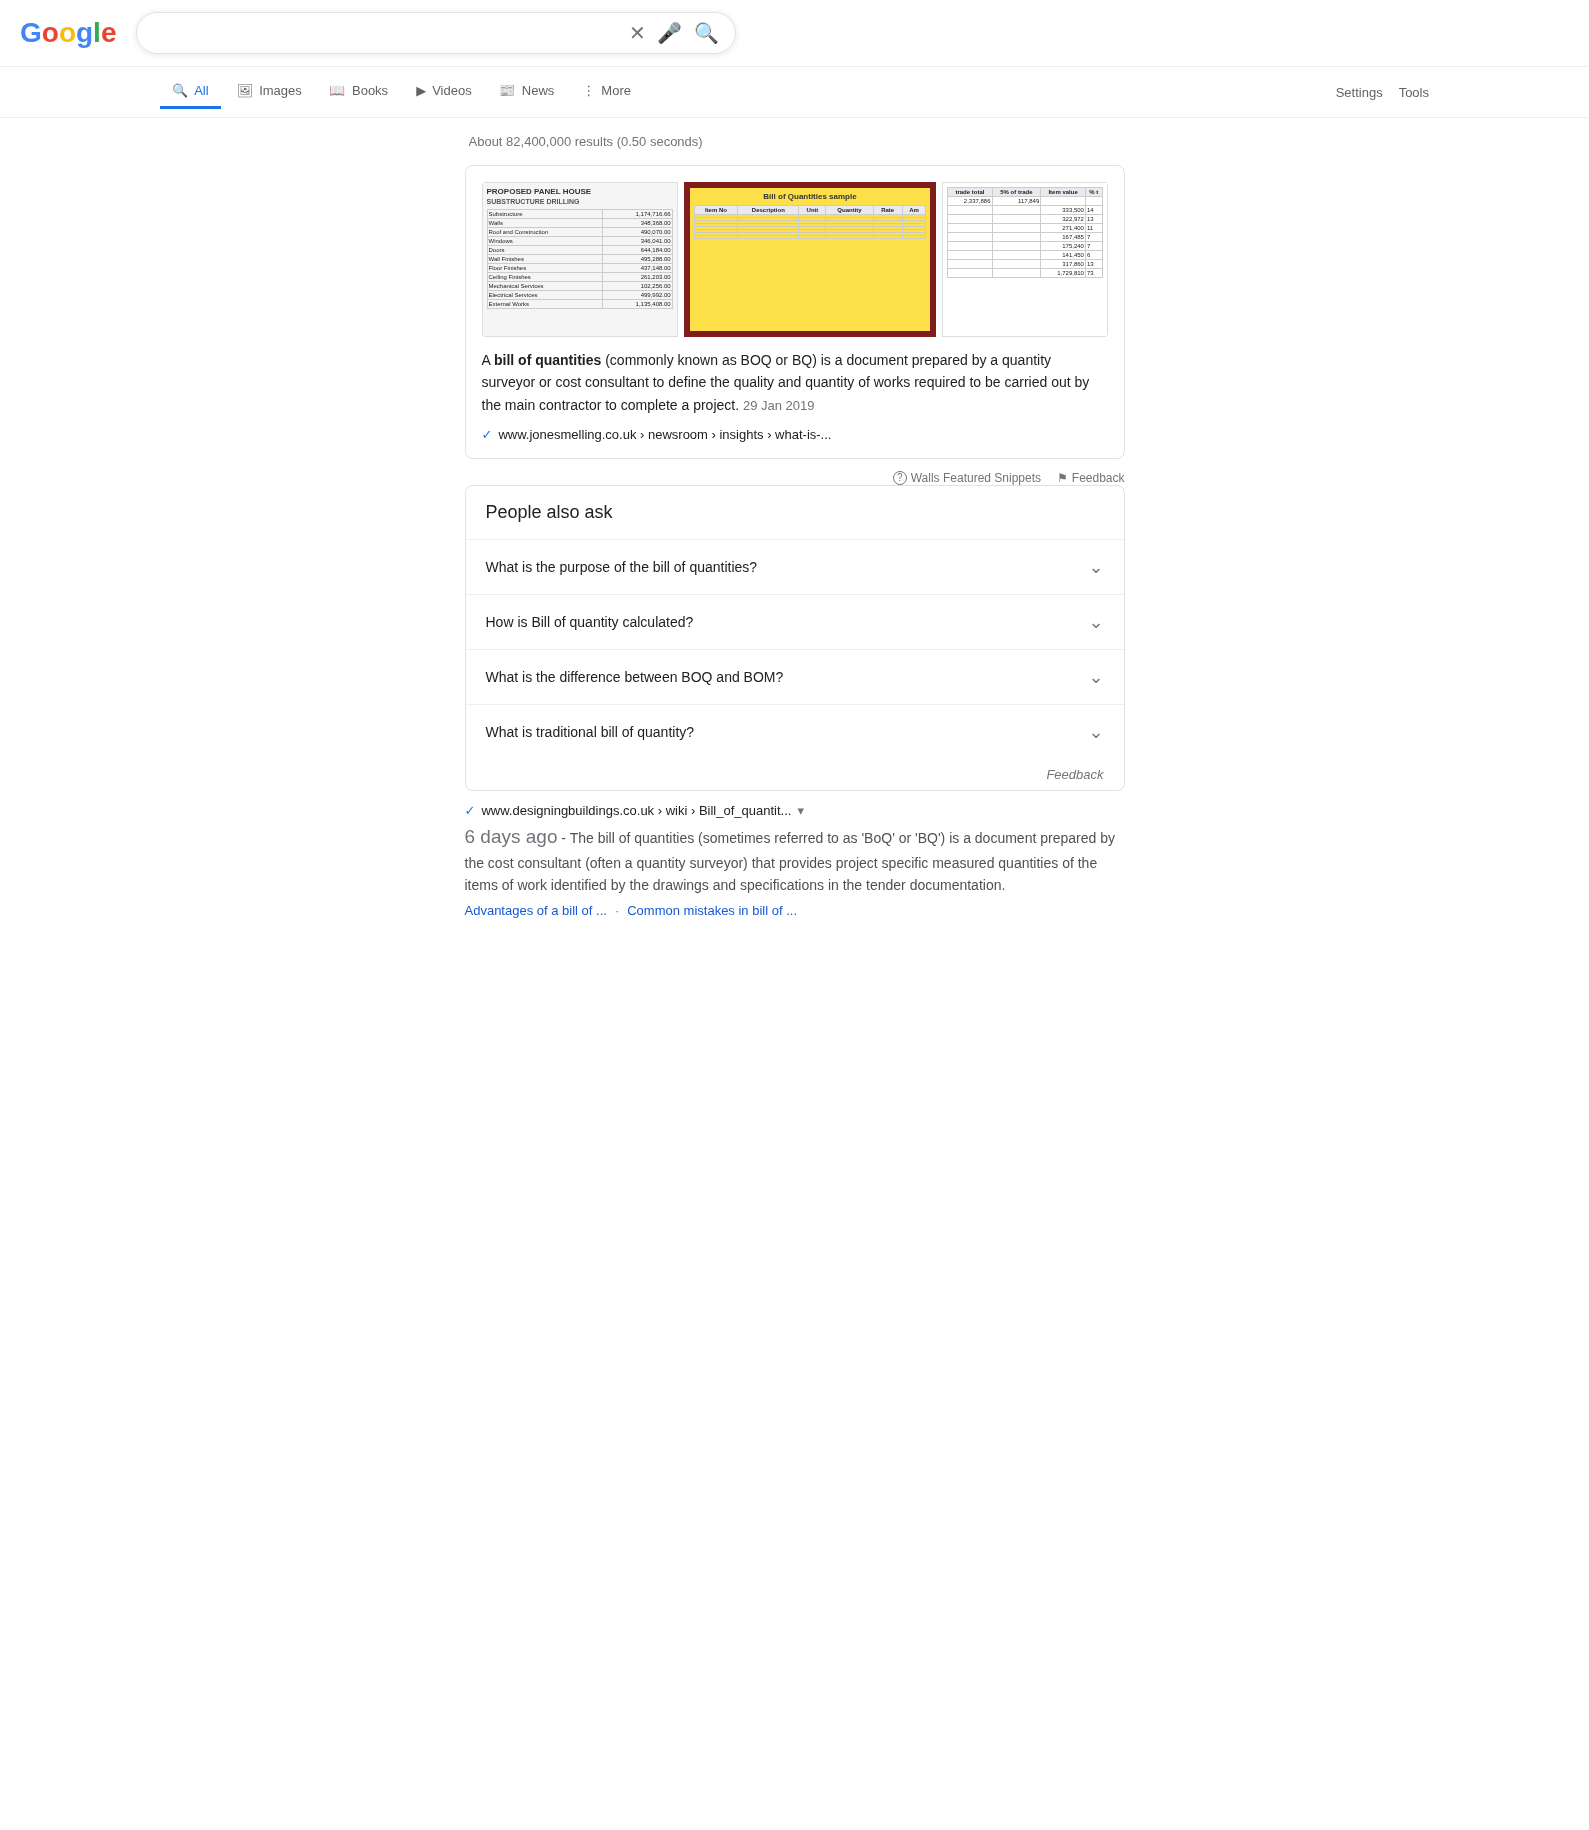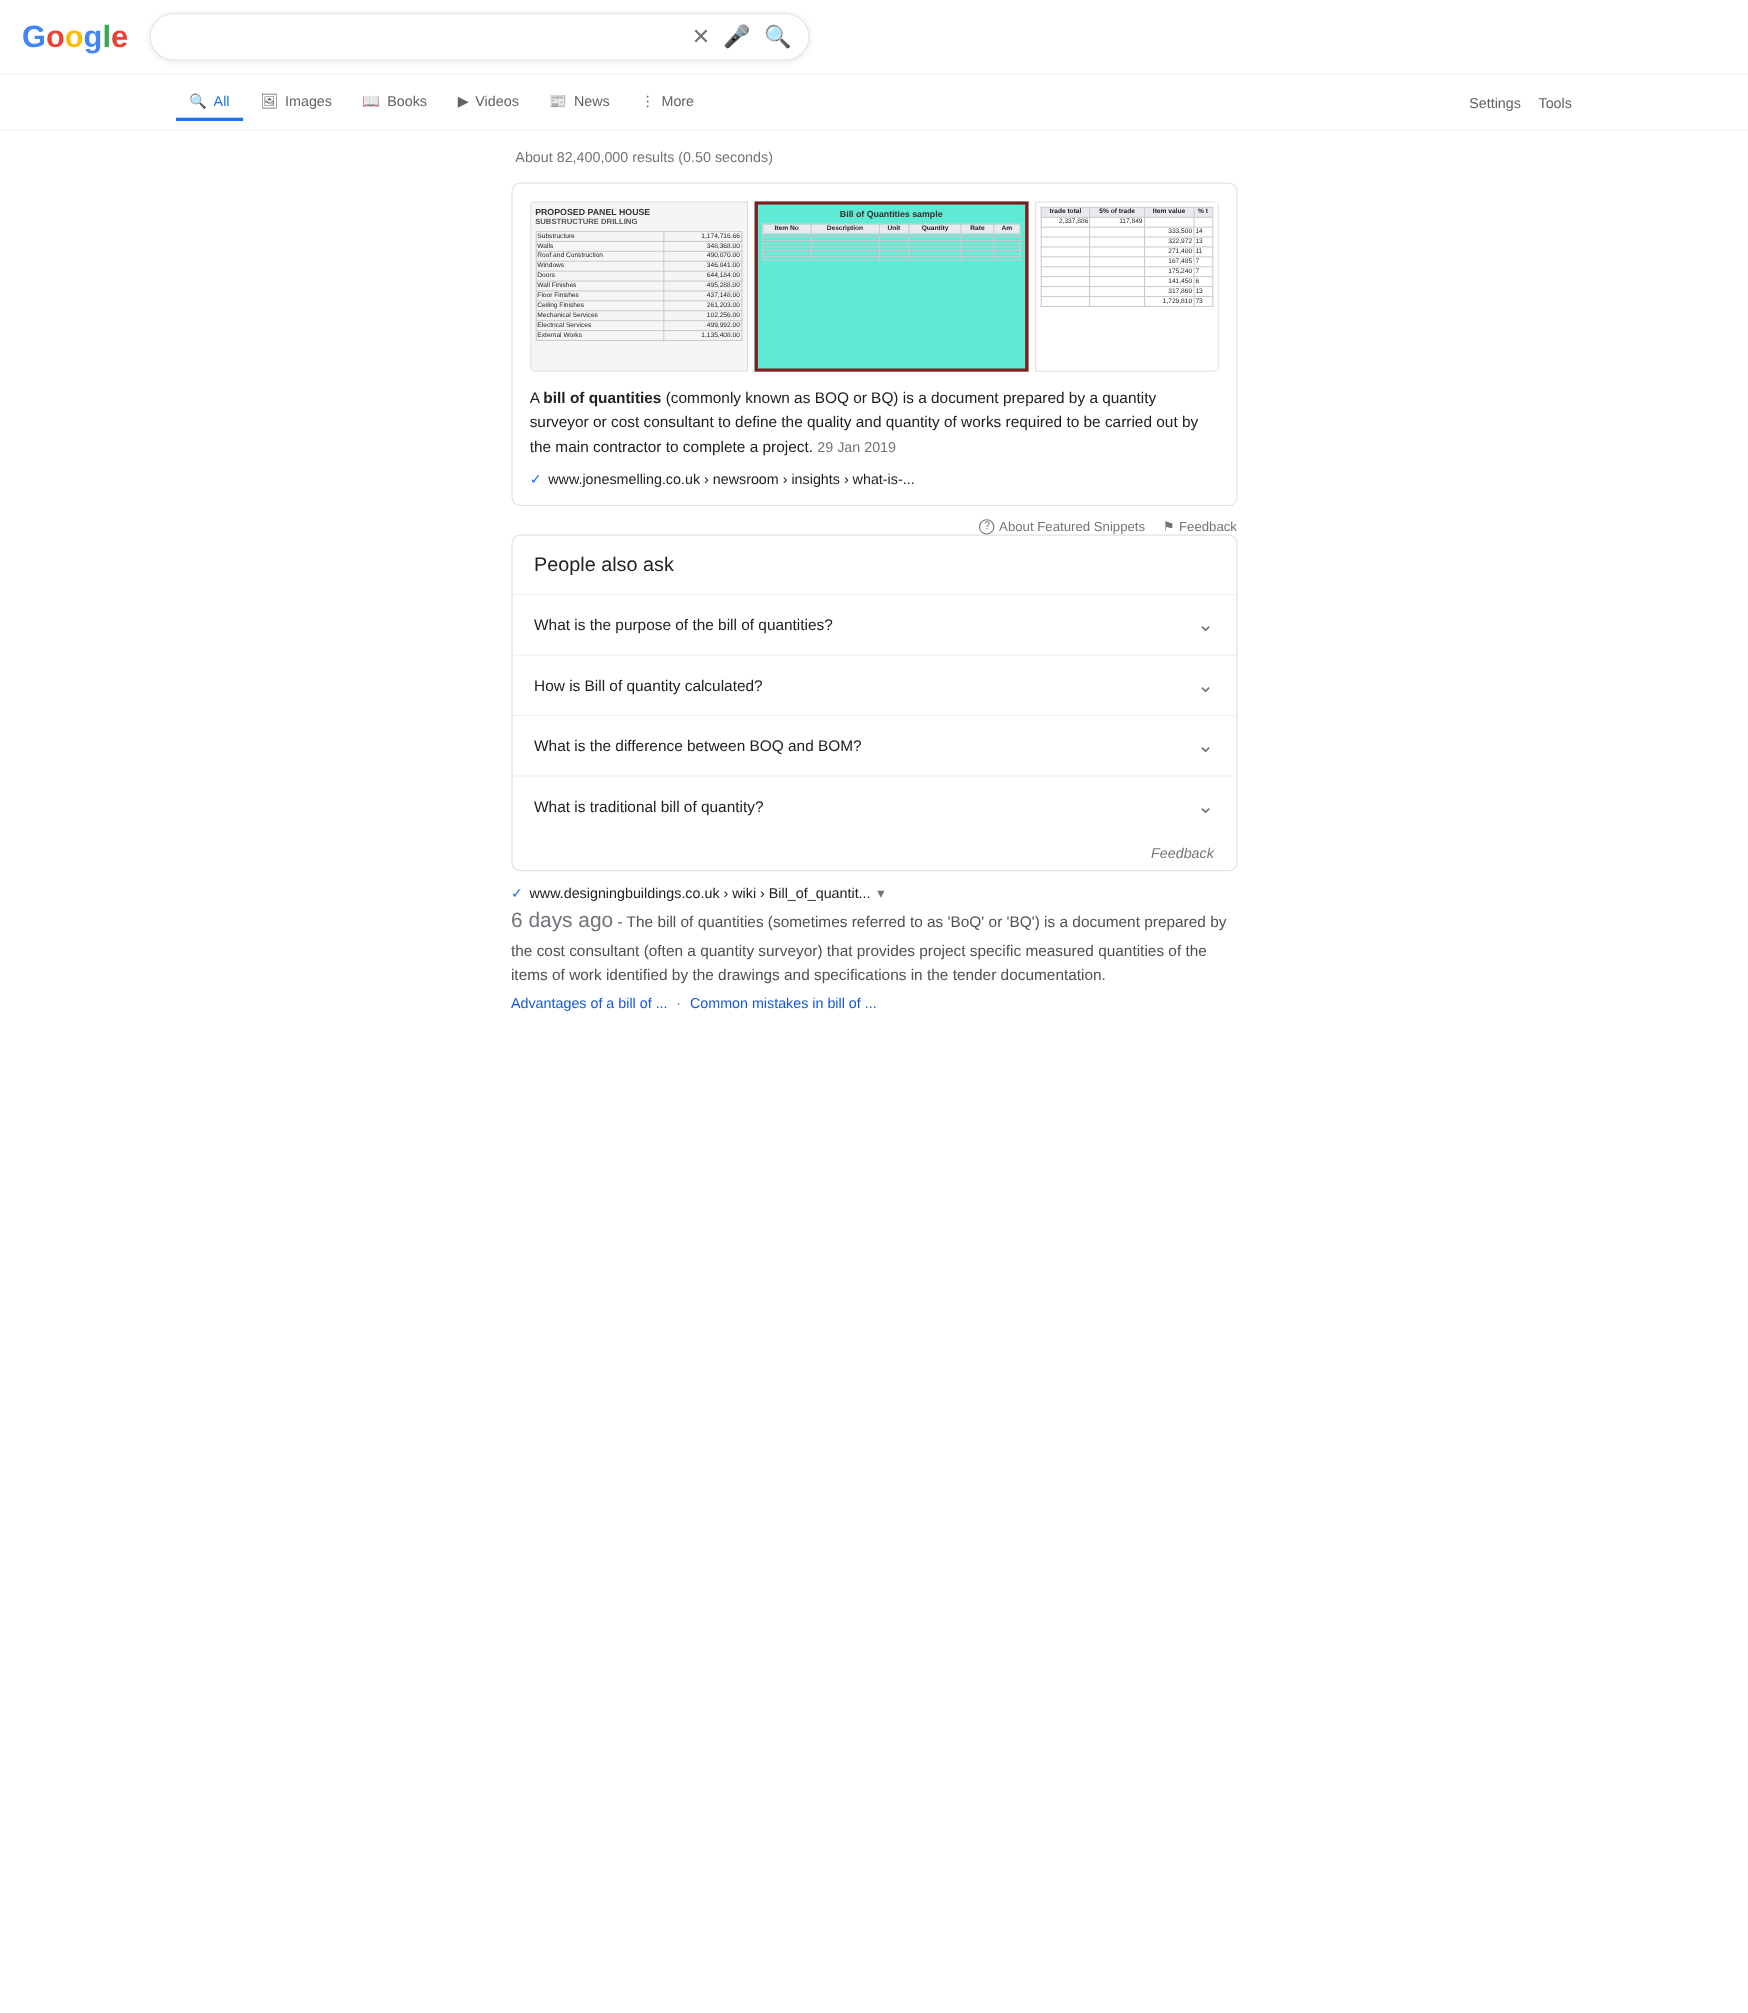--- a/index.html
+++ b/index.html
@@ -180,21 +180,21 @@
                   <td style="border:1px solid #ccc; padding:1px; text-align:right;">499,992.00</td>
                 </tr>
             <tr>
                   <td style="border:1px solid #ccc; padding:1px;">External Works</td>
                   <td style="border:1px solid #ccc; padding:1px; text-align:right;">1,135,408.00</td>
                 </tr>
           </tbody>
             </table>
         </div>
 
-        <div style="flex:1.5; background:#5eead4; border:3px solid #7f1d1d; overflow:hidden; font-size:6.5px; padding:4px;">
+        <div style="flex:1.5; background:#fde047; border:6px solid #7f1d1d; overflow:hidden; font-size:6.5px; padding:4px;">
           <div style="font-size:8px; font-weight:bold; color:#333; margin-bottom:4px; text-align:center;">Bill of Quantities sample</div>
           <table style="width:100%; border-collapse:collapse; font-size:6px;">
             <thead>
               <tr style="background:#e8eaf0;">
                 <th style="border:1px solid #ccc; padding:1px 2px;">Item No</th>
                 <th style="border:1px solid #ccc; padding:1px 2px;">Description</th>
                 <th style="border:1px solid #ccc; padding:1px 2px;">Unit</th>
                 <th style="border:1px solid #ccc; padding:1px 2px;">Quantity</th>
                 <th style="border:1px solid #ccc; padding:1px 2px;">Rate</th>
                 <th style="border:1px solid #ccc; padding:1px 2px;">Am</th>
@@ -345,21 +345,21 @@
 
       <div class="snippet-url">
         <span class="verified">✓</span>
         <span>www.jonesmelling.co.uk › newsroom › insights › what-is-...</span>
       </div>
     </div>
 
     <div class="snippet-feedback-row">
       <div class="snippet-feedback-item">
         <span style="width:14px;height:14px;border-radius:50%;border:1px solid #70757a;display:inline-flex;align-items:center;justify-content:center;font-size:10px;color:#70757a;">?</span>
-        <span>About Featured Snippets</span>
+        <span>Walls Featured Snippets</span>
       </div>
       <div class="snippet-feedback-item">
         <span style="font-size:12px;">⚑</span>
         <span>Feedback</span>
       </div>
     </div>
 
     <div class="paa-box">
       <div class="paa-title">People also ask</div>
 

